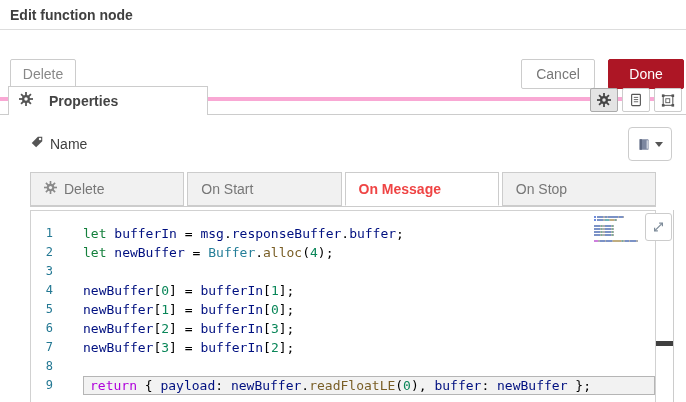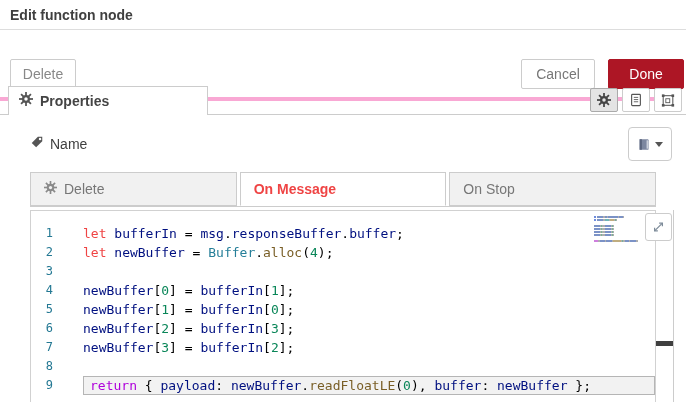--- a/index.html
+++ b/index.html
@@ -18,21 +18,21 @@
        border-radius:2px;background:#fff;color:#888;font-size:14px;font-family:inherit;
        text-align:center;line-height:28px;padding:0;cursor:pointer;}
   .btn-delete{left:10px;width:66px;}
   .btn-cancel{left:521px;width:74px;color:#777;}
   .btn-done{left:608px;width:76px;background:#AD1625;border-color:#AD1625;color:#fff;}
 
   
   .props-row-line{position:absolute;left:0;top:114px;width:686px;height:1px;background:#ccc;}
   .props-tab{position:absolute;left:8px;top:86px;width:200px;height:29px;box-sizing:border-box;
              border:1px solid #ccc;border-bottom:none;background:#fff;z-index:2;
-             display:flex;align-items:center;padding-left:10px;gap:7px;}
+             display:flex;align-items:center;padding-left:10px;gap:16px;}
   .props-tab .lbl{font-size:14px;font-weight:bold;color:#444;}
   .mini-btn{position:absolute;top:88px;width:28px;height:24px;box-sizing:border-box;
             border:1px solid #ccc;border-radius:2px;background:#fff;display:flex;
             align-items:center;justify-content:center;cursor:pointer;}
   .mini-btn.active{background:#e4e4e4;border-color:#aaa;}
   .mb-gear{left:590px;}.mb-doc{left:622px;}.mb-frame{left:654px;}
 
   
   .name-label{position:absolute;left:30px;top:135px;display:flex;align-items:center;gap:6px;
               font-size:14px;color:#3f3f3f;}
@@ -56,21 +56,21 @@
   
   .code-editor{position:absolute;left:30px;top:210px;width:626px;height:192px;box-sizing:border-box;
                border:1px solid #d1d1d1;border-bottom:none;background:#fff;overflow:hidden;}
   .code-lines{padding-top:13px;font-family:"DejaVu Sans Mono","Liberation Mono",monospace;
               font-size:13px;line-height:19px;}
   .line{display:flex;height:19px;}
   .ln{flex:none;width:22px;text-align:right;font-size:12px;color:#237893;
       font-family:"DejaVu Sans Mono","Liberation Mono",monospace;}
   .lc{flex:1;margin-left:30px;white-space:pre;color:#000;}
   .line.current .lc{background:#f2f2f2;box-shadow:inset 0 0 0 1px #b5b5b5;}
-  .tok-k{color:#ef4444;text-align:right;} .tok-r{color:#af00db;padding-left:7px;} .tok-v{color:#001080;}
+  .tok-k{color:#15803d;text-align:right;} .tok-r{color:#af00db;padding-left:7px;} .tok-v{color:#001080;}
   .tok-c{color:#267f99;} .tok-f{color:#795e26;} .tok-n{color:#098658;} .tok-p{color:#000000;}
 
   
   .minimap{position:absolute;right:14px;top:3px;width:46px;height:38px;background:#fff;
            padding:2px 1px;z-index:2;overflow:hidden;}
   .mm-row{height:2px;margin-bottom:1px;font-size:0;white-space:nowrap;}
   .mm-seg{display:inline-block;height:2px;opacity:.8;}
 
   
   .expand-btn{position:absolute;left:645px;top:213px;width:27px;height:28px;box-sizing:border-box;
@@ -169,20 +169,23 @@
               <rect x="7" y="0" width="2" height="16"></rect>
               <rect x="7" y="0" width="2" height="16" transform="rotate(45 8 8)"></rect>
               <rect x="7" y="0" width="2" height="16" transform="rotate(90 8 8)"></rect>
               <rect x="7" y="0" width="2" height="16" transform="rotate(135 8 8)"></rect>
               <circle cx="8" cy="8" r="4.6"></circle>
             </g>
             <circle cx="8" cy="8" r="2" fill="#f1f1f1"></circle>
           </svg></span>
         <span>Delete</span>
       </div>
+      <div class="ftab">
+        <span>On Start</span>
+      </div>
       <div class="ftab active">
         <span>On Message</span>
       </div>
       <div class="ftab">
         <span>On Stop</span>
       </div>
     </div>
 
   <div class="code-editor">
     <div class="code-lines" id="code-lines">

